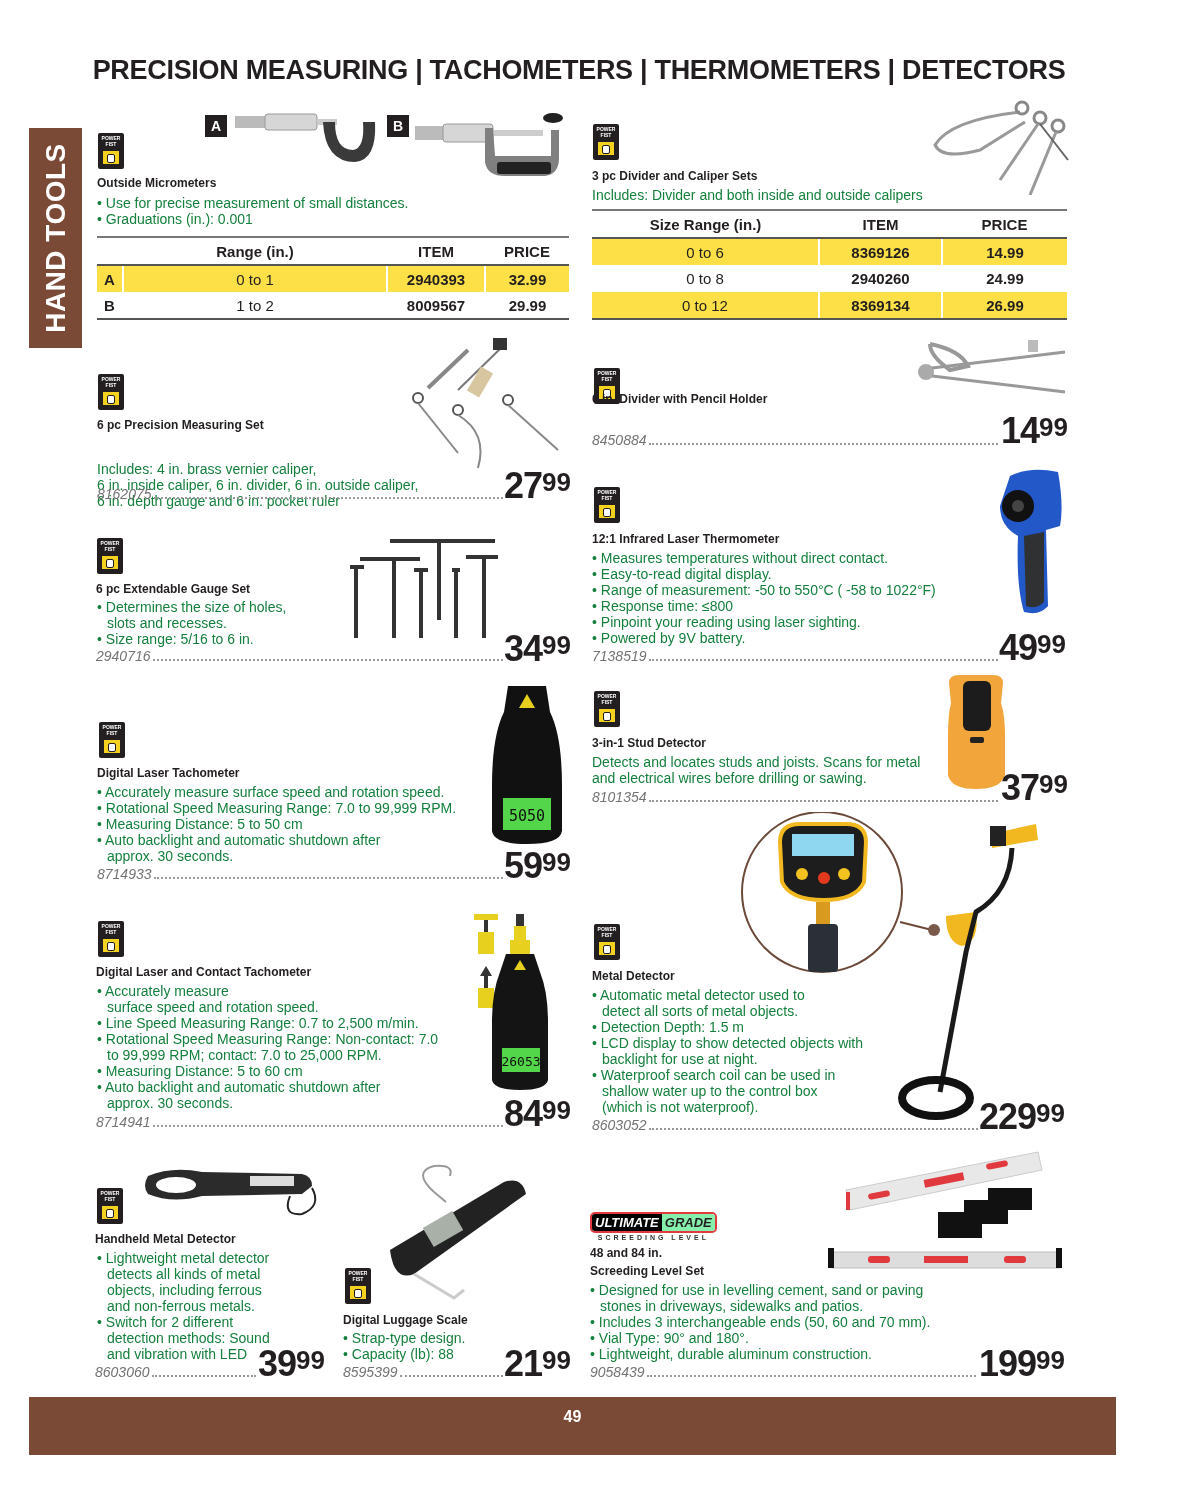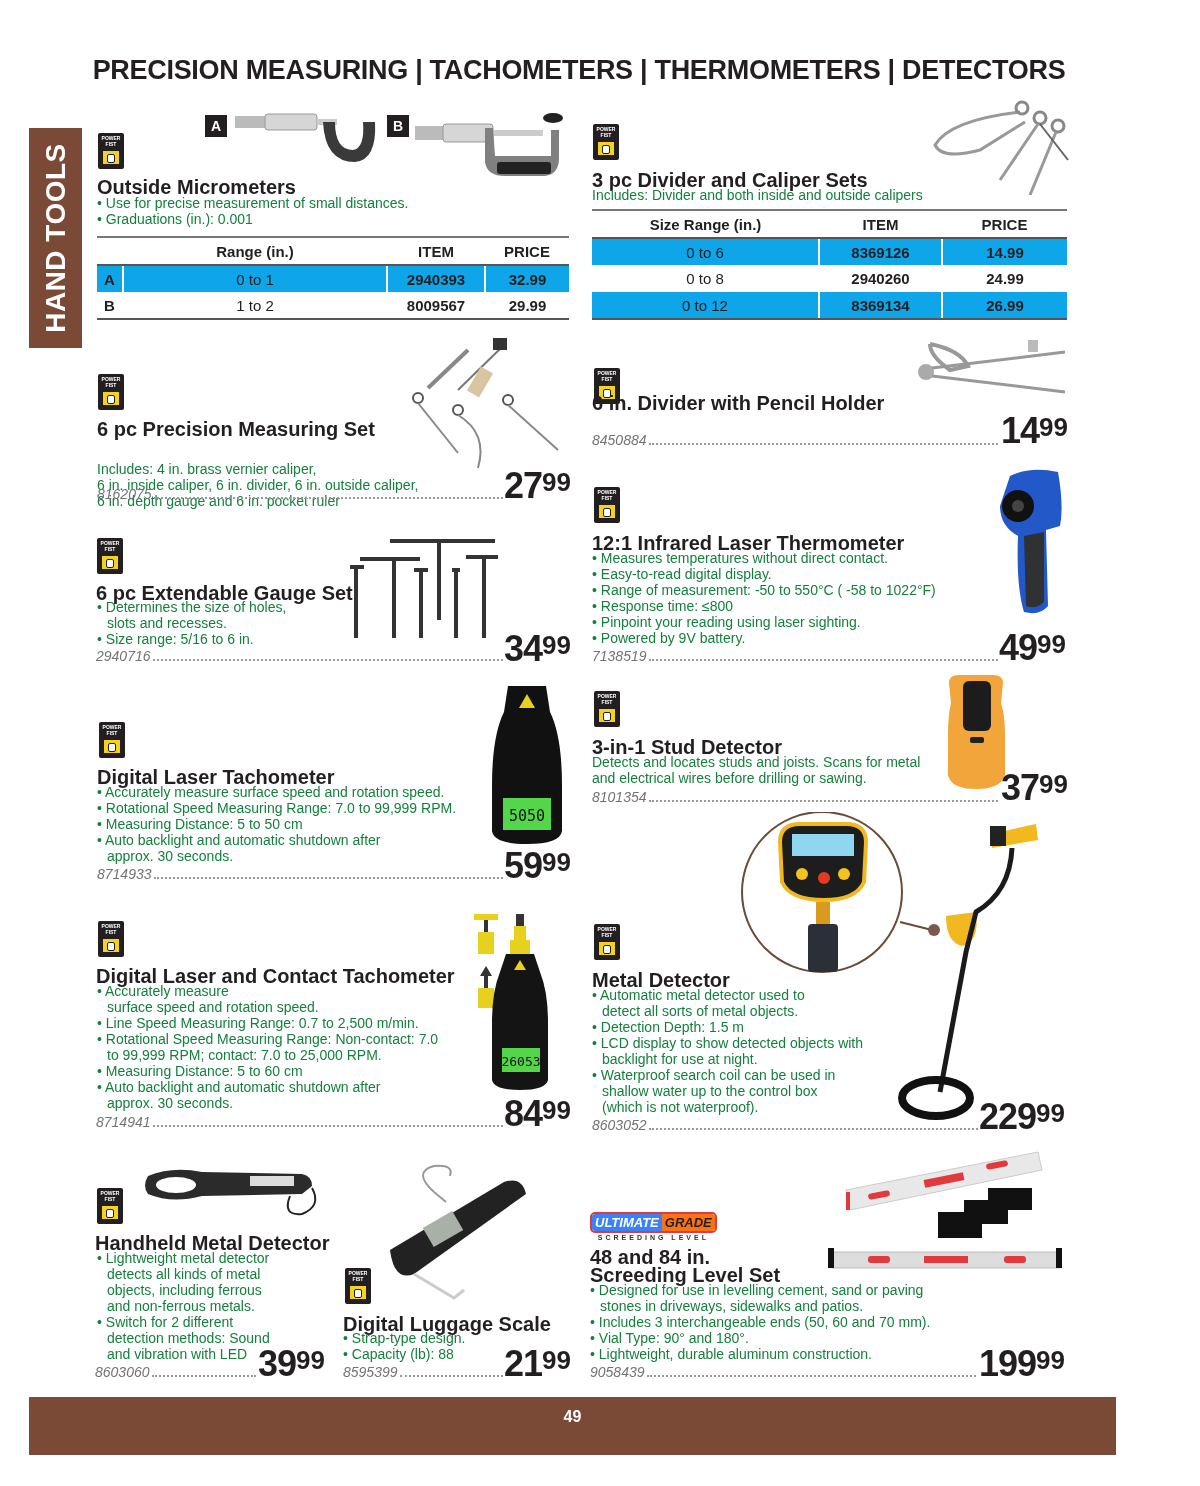--- a/index.html
+++ b/index.html
@@ -13,45 +13,45 @@
   .side-tab span { position: absolute; left: 50%; top: 50%; transform: translate(-50%,-50%) rotate(-90deg);
     color: #fff; font-weight: bold; font-size: 28px; white-space: nowrap; letter-spacing: 0.5px; }
 
   .footer { position: absolute; left: 29px; top: 1397px; width: 1087px; height: 58px; background: #7a4a36; }
   .footer span { position: absolute; left: 0; right: 0; top: 11px; text-align: center; color: #fff; font-weight: bold; font-size: 16px; }
   .logo { position: absolute; width: 26px; height: 36px; background: #231f20; border-radius: 2px; }
   .logo .top { position: absolute; left: 2px; right: 2px; top: 2px; height: 12px; color: #fff; font-size: 5px; line-height: 6px; text-align: center; font-weight: bold; }
   .logo .fist { position: absolute; left: 3px; right: 3px; bottom: 3px; height: 17px; background: #f4d21f; border: 2px solid #231f20; border-radius: 2px; }
   .logo .fist::after { content: ""; position: absolute; left: 4px; right: 4px; top: 3px; height: 7px; background: #fff; border: 1px solid #231f20; border-radius: 2px; }
 
-  .pname { position: absolute; font-size: 20px; font-weight: bold; color: #231f20; white-space: nowrap; }
+  .pname { position: absolute; font-size: 12px; font-weight: bold; color: #231f20; white-space: nowrap; }
   .desc { position: absolute; font-size: 14px; line-height: 16px; color: #15803d; }
   .desc div { white-space: nowrap; }
   .desc .ind { padding-left: 10px; }
   .sku-line { position: absolute; height: 16px; display: flex; align-items: flex-end; }
   .sku { font-size: 14px; font-style: italic; color: #737373; white-space: nowrap; }
   .dots { flex: 1; border-bottom: 2px dotted #999; margin: 0 4px 3px 2px; }
   .price { position: absolute; font-weight: bold; color: #231f20; white-space: nowrap; }
   .price .d { font-size: 36px; letter-spacing: -1px; }
   .price .c { font-size: 26px; vertical-align: top; position: relative; top: 2px; }
 
   table.spec { position: absolute; border-collapse: collapse; font-size: 15px; }
   table.spec th { font-weight: bold; height: 28px; text-align: center; border-top: 2px solid #777; border-bottom: 2px solid #555; }
   table.spec td { height: 27px; text-align: center; }
-  table.spec tr.shade td { background: #0ea5e9; margin-left: 28px; }
+  table.spec tr.shade td { background: #fde047; margin-left: 28px; }
   table.spec td + td { border-left: 2px solid #fff; }
   table.spec tr:last-child td { border-bottom: 2px solid #555; }
   table.spec td.b { font-weight: bold; }
 
   .badge { position: absolute; width: 22px; height: 22px; background: #231f20; color: #fff; font-weight: bold; font-size: 14px; text-align: center; line-height: 22px; }
 
   .ug { position: absolute; }
   .ug .lbl { display: inline-flex; border: 2px solid #e03a3e; border-radius: 5px; overflow: hidden; font-style: italic; font-weight: bold; font-size: 13px; }
-  .ug .lbl .a { background: #3b82f6; color: #fff; padding: 1px 3px; }
-  .ug .lbl .b { background: #f97316; color: #231f20; padding: 1px 3px; }
+  .ug .lbl .a { background: #000000; color: #fff; padding: 1px 3px; }
+  .ug .lbl .b { background: #86efac; color: #231f20; padding: 1px 3px; }
   .ug .sub { font-size: 7px; letter-spacing: 3px; text-align: center; color: #333; font-weight: bold; margin-top: 1px; }
 
   .img { position: absolute; }
 </style>
 </head>
 <body>
 
 <div class="page-title">PRECISION MEASURING | TACHOMETERS | THERMOMETERS | DETECTORS</div>
 <div class="side-tab">
     <span>HAND TOOLS</span>

